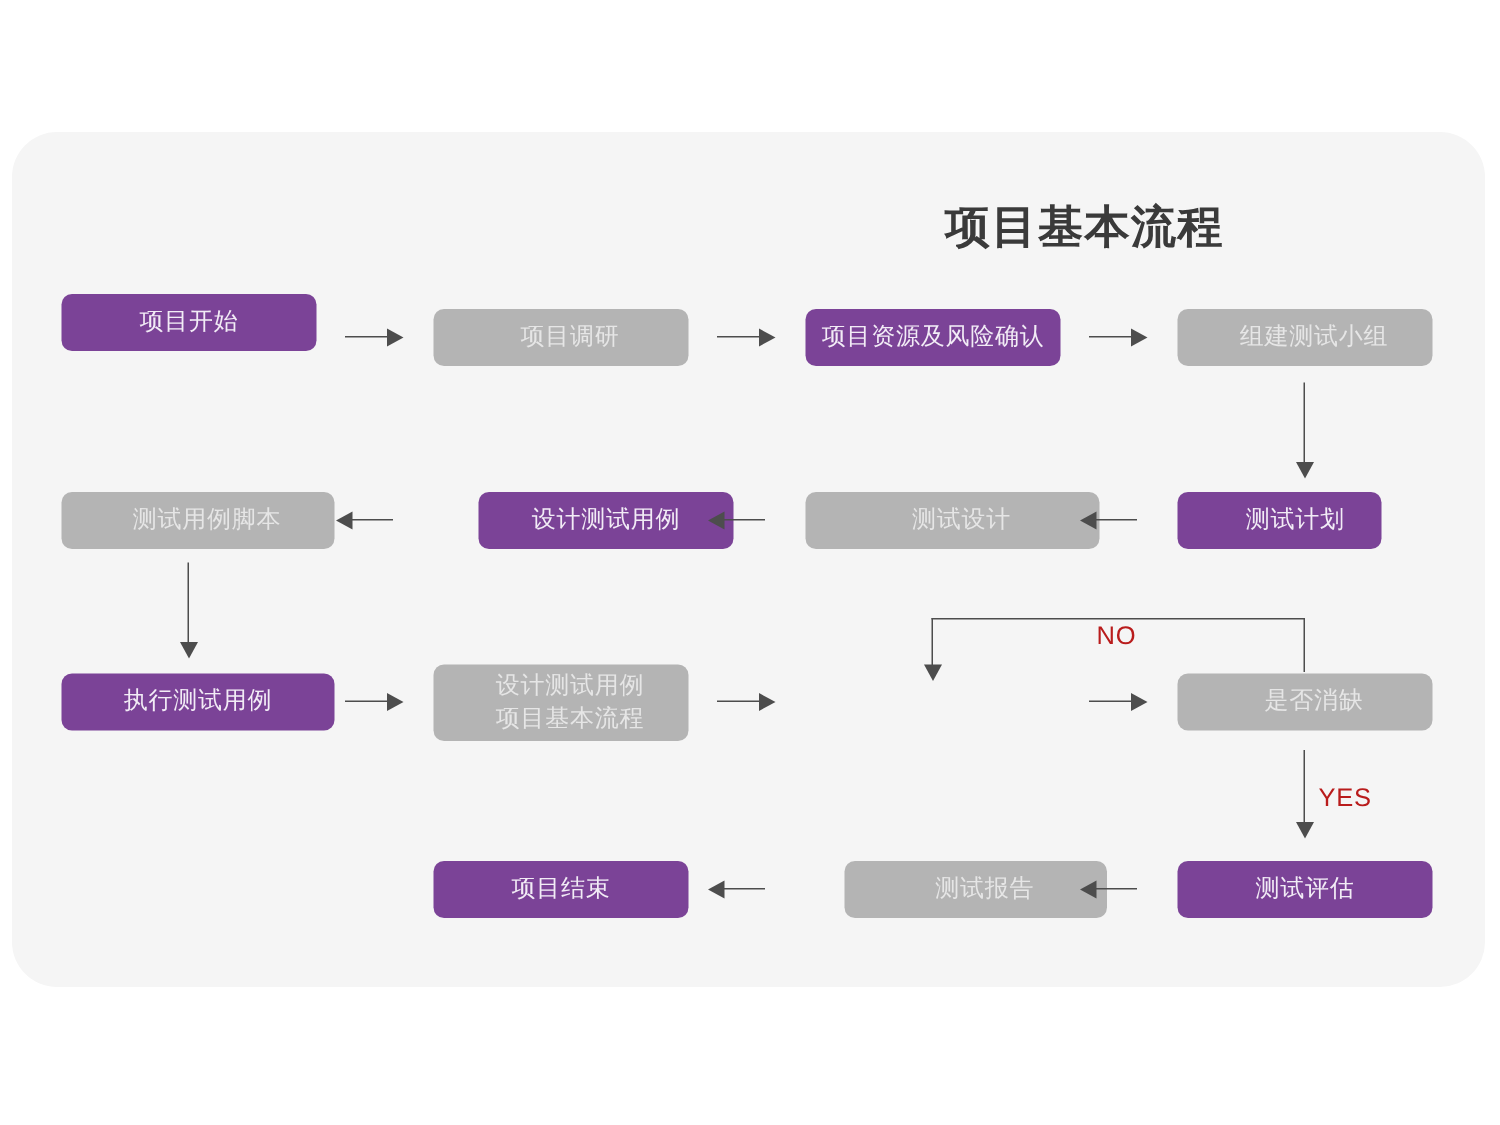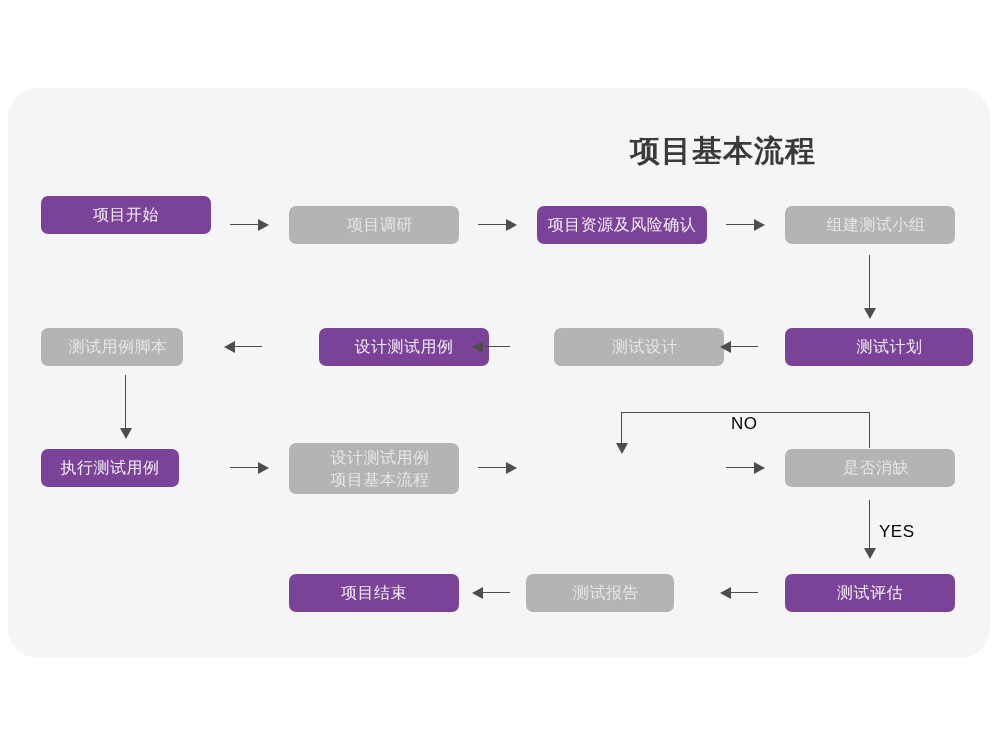--- a/index.html
+++ b/index.html
@@ -88,21 +88,21 @@
     border-right: 11px solid #4d4d4d;
   }
   .arrow-down {
     border-left: 6px solid transparent;
     border-right: 6px solid transparent;
     border-top: 11px solid #4d4d4d;
   }
   .edge-label {
     position: absolute;
     font-size: 17px;
-    color: #000000;
+    color: #b91c1c;
     letter-spacing: 0.5px;
   }
 </style>
 </head>
 <body>
 
 <div id="stage">
 
   <div class="card"></div>
 
@@ -121,47 +121,47 @@
   <div class="node purple" style="left:537px; top:206px; width:170px; height:38px;text-align:center;">项目资源及风险确认</div>
 
   <div class="hline" style="left:726px; top:224px; width:30px;"></div>
   <div class="arrowhead arrow-right" style="left:754px; top:219px;"></div>
 
   <div class="node gray" style="left:785px; top:206px; width:170px; height:38px;">组建测试小组</div>
 
   <div class="vline" style="left:869px; top:255px; height:55px;"></div>
   <div class="arrowhead arrow-down" style="left:864px; top:308px;"></div>
 
-  <div class="node gray" style="left:41px;  top:328px; width:142px; height:38px;">测试用例脚本</div>
+  <div class="node gray" style="left:41px;  top:328px; width:182px; height:38px;">测试用例脚本</div>
 
   <div class="hline" style="left:232px; top:346px; width:30px;"></div>
   <div class="arrowhead arrow-left" style="left:224px; top:341px;"></div>
 
   <div class="node purple" style="left:289px; top:328px; width:170px; height:38px;margin-left:30px;">设计测试用例</div>
 
   <div class="hline" style="left:480px; top:346px; width:30px;"></div>
   <div class="arrowhead arrow-left" style="left:472px; top:341px;"></div>
 
-  <div class="node gray" style="left:554px; top:328px; width:170px; height:38px;">测试设计</div>
+  <div class="node gray" style="left:537px; top:328px; width:196px; height:38px;">测试设计</div>
 
   <div class="hline" style="left:728px; top:346px; width:30px;"></div>
   <div class="arrowhead arrow-left" style="left:720px; top:341px;"></div>
 
-  <div class="node purple" style="left:785px; top:328px; width:188px; height:38px;padding-left:21px;">测试计划</div>
+  <div class="node purple" style="left:785px; top:328px; width:136px; height:38px;padding-left:21px;">测试计划</div>
 
   <div class="vline" style="left:125px; top:375px; height:55px;"></div>
   <div class="arrowhead arrow-down" style="left:120px; top:428px;"></div>
 
   <div class="vline" style="left:869px; top:412px; height:36px;"></div>
   <div class="hline" style="left:621px; top:412px; width:249px;"></div>
   <div class="vline" style="left:621px; top:412px; height:35px;"></div>
   <div class="arrowhead arrow-down" style="left:616px; top:443px;"></div>
   <div class="edge-label" style="left:731px; top:414px;">NO</div>
 
-  <div class="node purple" style="left:41px;  top:449px; width:138px; height:38px;">执行测试用例</div>
+  <div class="node purple" style="left:41px;  top:449px; width:182px; height:38px;">执行测试用例</div>
 
   <div class="hline" style="left:230px; top:467px; width:30px;"></div>
   <div class="arrowhead arrow-right" style="left:258px; top:462px;"></div>
 
   <div class="node gray" style="left:289px; top:443px; width:170px; height:51px; flex-direction:column;">
     <span>设计测试用例</span>
     <span>项目基本流程</span>
   </div>
 
   <div class="hline" style="left:478px; top:467px; width:30px;"></div>
@@ -175,20 +175,20 @@
 
   <div class="vline" style="left:869px; top:500px; height:50px;"></div>
   <div class="arrowhead arrow-down" style="left:864px; top:548px;"></div>
   <div class="edge-label" style="left:879px; top:522px;">YES</div>
 
   <div class="node purple" style="left:289px; top:574px; width:170px; height:38px;">项目结束</div>
 
   <div class="hline" style="left:480px; top:592px; width:30px;"></div>
   <div class="arrowhead arrow-left" style="left:472px; top:587px;"></div>
 
-  <div class="node gray" style="left:526px; top:574px; width:148px; height:38px;">测试报告</div>
+  <div class="node gray" style="left:563px; top:574px; width:175px; height:38px;">测试报告</div>
 
   <div class="hline" style="left:728px; top:592px; width:30px;"></div>
   <div class="arrowhead arrow-left" style="left:720px; top:587px;"></div>
 
   <div class="node purple" style="left:785px; top:574px; width:170px; height:38px;">测试评估</div>
 
 </div>
 
 </body></html>

